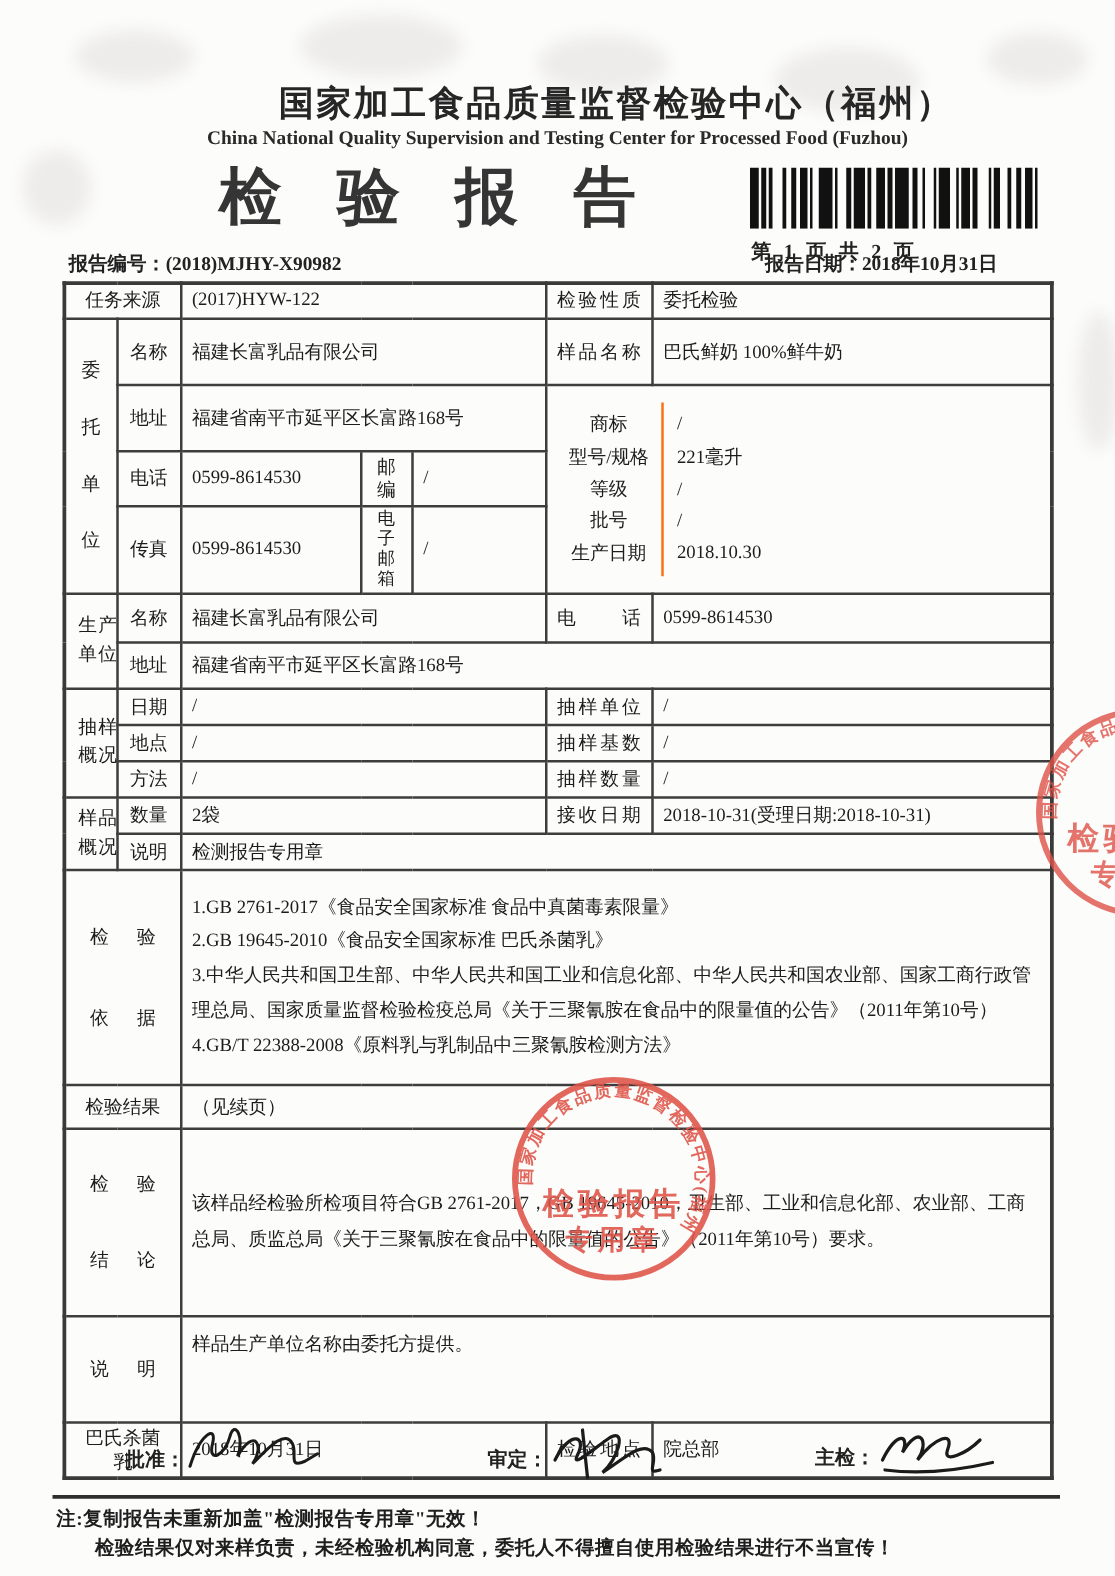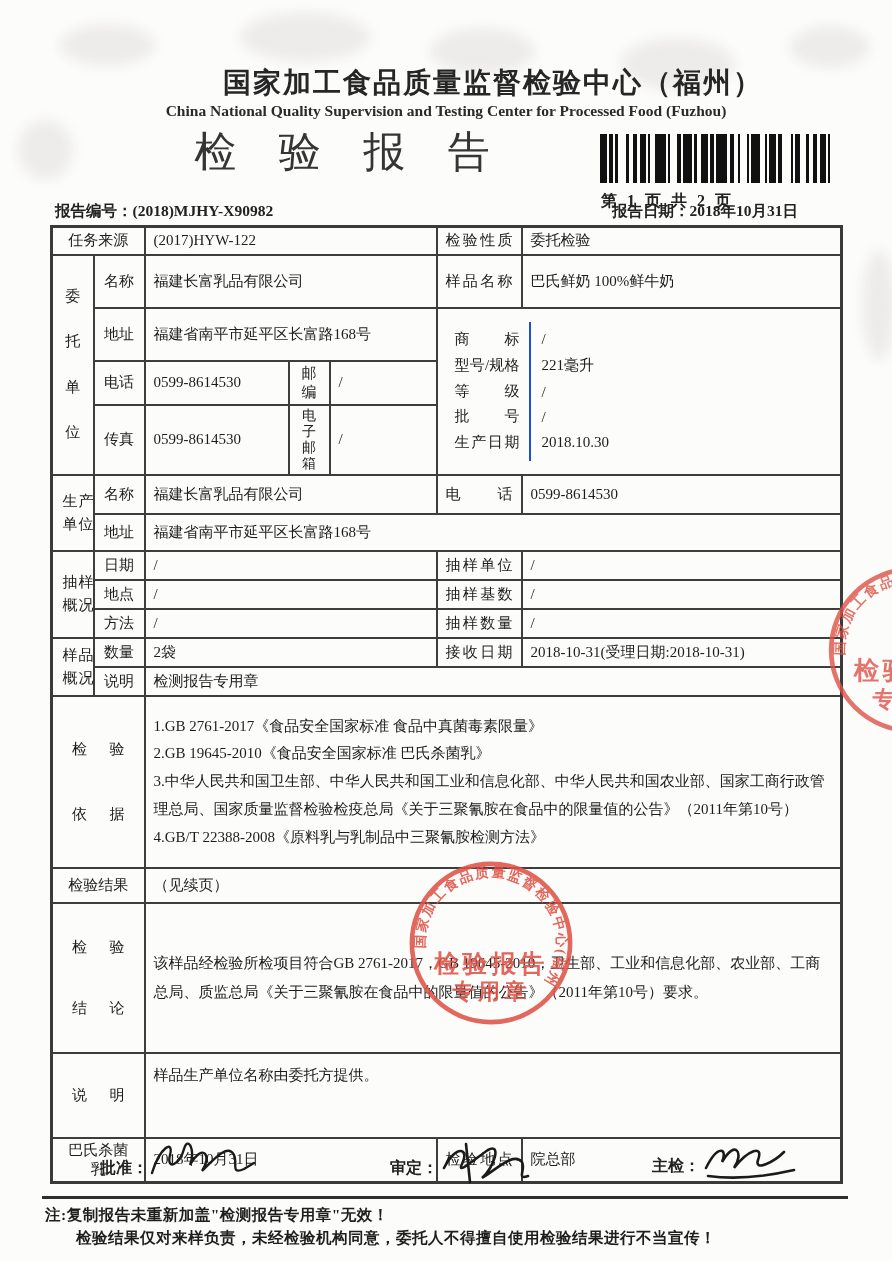--- a/index.html
+++ b/index.html
@@ -5,22 +5,22 @@
   html,body{margin:0;padding:0;}
   .page{position:relative;width:892px;height:1261px;background:#fcfcfb;overflow:hidden;
         font-family:"Liberation Serif","DejaVu Serif",serif;color:#1f1f1f;}
   .blob{position:absolute;background:#edecea;border-radius:50%;filter:blur(6px);}
 
   
   .org-cn{position:absolute;top:64px;left:0;width:892px;text-align:center;font-size:28px;
           font-weight:bold;letter-spacing:2px;color:#262626;margin-left:47px;}
   .org-en{position:absolute;top:102px;left:0;width:892px;text-align:center;font-size:15.5px;
           font-weight:bold;color:#2a2a2a;}
-  .title-cn{position:absolute;top:124px;left:130px;width:440px;text-align:center;font-size:42px;
-          font-weight:normal;letter-spacing:16px;color:#353535;}
+  .title-cn{position:absolute;top:124px;left:130px;width:440px;text-align:center;font-size:50px;
+          font-weight:bold;letter-spacing:16px;color:#353535;}
   .title-en{position:absolute;top:170px;left:130px;width:440px;text-align:center;font-size:29px;
           font-weight:bold;letter-spacing:3px;color:#4d4d4d;}
   .barcode{position:absolute;top:134px;left:600px;width:250px;height:49px;font-size:0;
           white-space:nowrap;overflow:hidden;}
   .barcode span{display:inline-block;height:49px;vertical-align:top;}
   .page-info{position:absolute;top:191px;left:601px;font-size:16px;font-weight:bold;
           letter-spacing:3px;color:#222;}
   .meta{position:absolute;font-size:15.5px;font-weight:bold;color:#222;}
   .meta .v{font-weight:bold;}
 
@@ -29,22 +29,22 @@
           table-layout:fixed;font-size:15px;color:#1c1c1c;}
   table.report td{border:2px solid #3d3d3d;padding:2px 8px;vertical-align:middle;
           overflow:hidden;}
   table.report{border:3px solid #3a3a3a;}
   td.lab{text-align:center;padding:2px 3px;}
   td.small{font-size:14px;line-height:1.15;padding:2px 1px;margin-top:40px;}
   td.jlab,.jlab{text-align:justify;text-align-last:justify;padding:2px 9px;}
   td.val{text-align:left;padding-left:11px;}
   td.nopad{padding:0;}
   .tall{display:flex;height:139px;}
-  .tall-labels{width:85px;border-right:2px solid #1d4ed8;display:flex;flex-direction:column;
-          justify-content:space-around;padding:5px 0;box-sizing:border-box;}
+  .tall-labels{width:85px;border-right:2px solid #f97316;display:flex;flex-direction:column;
+          justify-content:space-around;padding:5px 0;box-sizing:border-box;align-items:center;}
   .tall-labels .jlab{padding:0 9px;}
   .tall-vals{flex:1;display:flex;flex-direction:column;justify-content:space-around;
           padding:5px 0 5px 11px;}
   .vstack{display:flex;flex-direction:column;justify-content:space-around;height:182px;}
   .vstack .ch{display:block;text-align:center;}
   .wrap2{width:34px;margin:0 auto;line-height:1.55;text-align:center;}
   .wrap2 .ch{display:inline-block;width:16px;text-align:center;}
   .corner{display:grid;grid-template-columns:1fr 1fr;padding:0 11px;align-content:center;}
   .corner .ch:nth-child(2n+1){justify-self:start;}
   .corner .ch:nth-child(2n){justify-self:end;}

